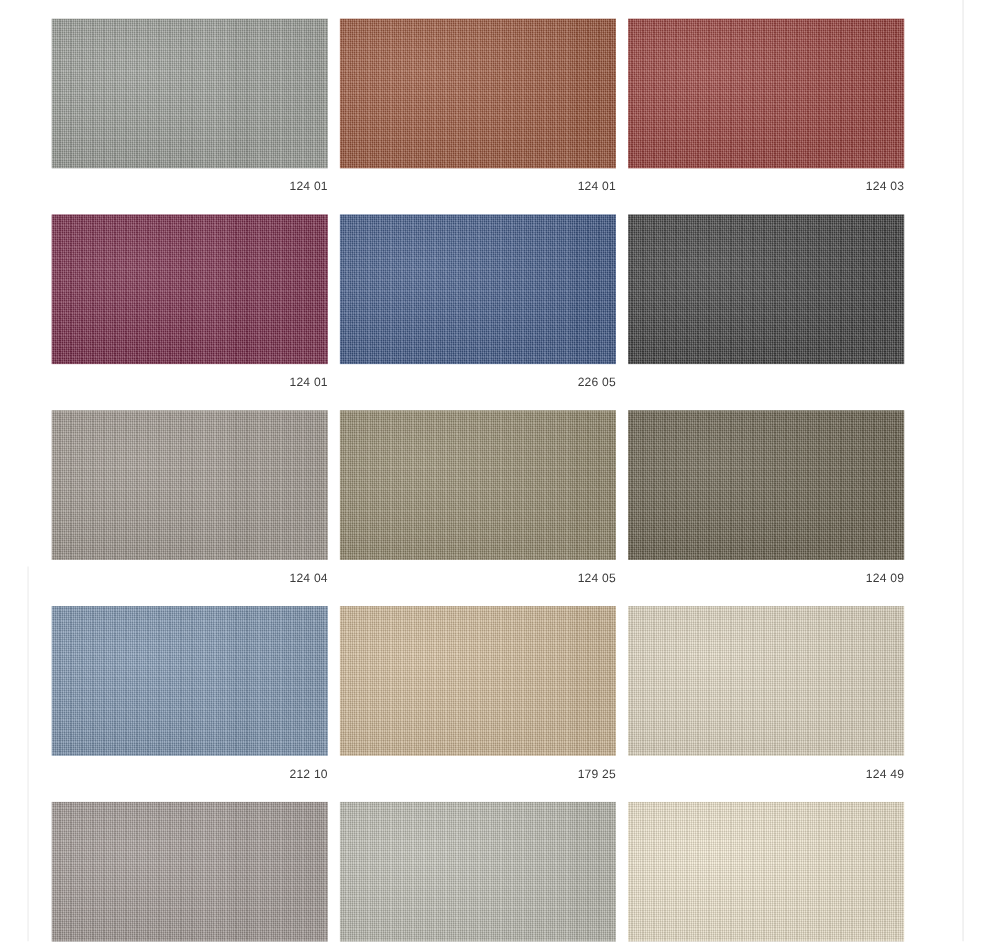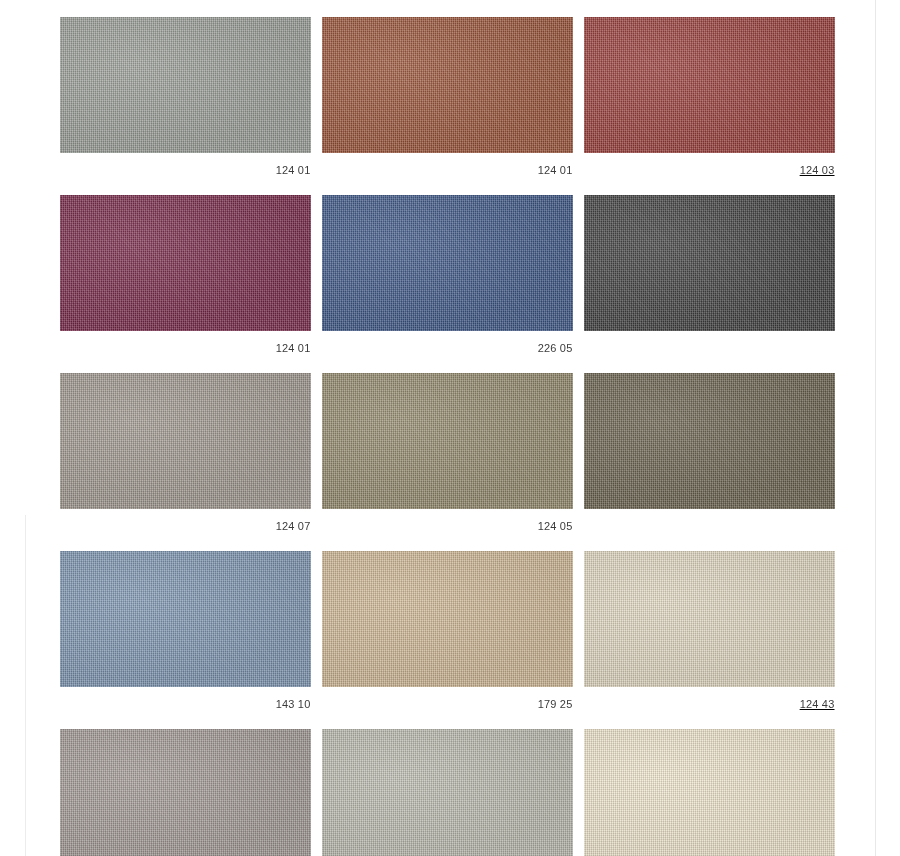--- a/index.html
+++ b/index.html
@@ -43,28 +43,28 @@
 
   
   .grid {
     position: absolute;
     left: 62px;
     top: 17px;
     width: 776px;
   }
   .row {
     display: flex;
-    justify-content: center;
+    justify-content: flex-end;
     margin-bottom: 18px;
   }
   .cell {
     width: 251px;
     margin-right: 11px;
   }
-  .cell:last-child { margin-right: 6px; text-decoration: underline; }
+  .cell:last-child { margin-right: 16px; }
 
   .swatch {
     position: relative;
     width: 251px;
     height: 136px;
     overflow: hidden;
     background-color: #999;
   }
   
   .swatch::before {
@@ -144,42 +144,43 @@
           <div class="swatch" style="background-color: rgb(63, 89, 137);"></div>
           <span class="caption">226 05</span>
         </div>
         <div class="cell">
           <div class="swatch" style="background-color: rgb(65, 65, 65);"></div>
         </div>
       </div>
       <div class="row">
         <div class="cell">
           <div class="swatch" style="background-color: rgb(162, 154, 145);"></div>
-          <span class="caption">124 07</span>
+          <span class="caption">124 04</span>
         </div>
         <div class="cell">
           <div class="swatch" style="background-color: rgb(149, 139, 110);"></div>
           <span class="caption">124 05</span>
         </div>
         <div class="cell">
           <div class="swatch" style="background-color: rgb(108, 100, 80);"></div>
+          <span class="caption">124 09</span>
         </div>
       </div>
       <div class="row">
         <div class="cell">
           <div class="swatch" style="background-color: rgb(126, 151, 179);"></div>
-          <span class="caption">143 10</span>
+          <span class="caption">212 10</span>
         </div>
         <div class="cell">
           <div class="swatch" style="background-color: rgb(210, 186, 151);"></div>
           <span class="caption">179 25</span>
         </div>
         <div class="cell">
           <div class="swatch" style="background-color: rgb(227, 218, 196);"></div>
-          <span class="caption">124 43</span>
+          <span class="caption">124 49</span>
         </div>
       </div>
       <div class="row">
         <div class="cell">
           <div class="swatch" style="background-color: rgb(164, 155, 151);"></div>
         </div>
         <div class="cell">
           <div class="swatch" style="background-color: rgb(189, 189, 178);"></div>
         </div>
         <div class="cell">

